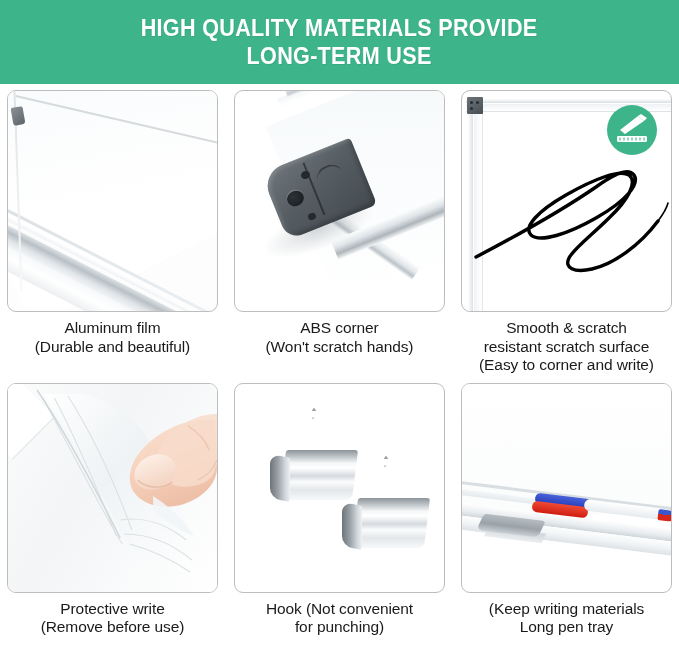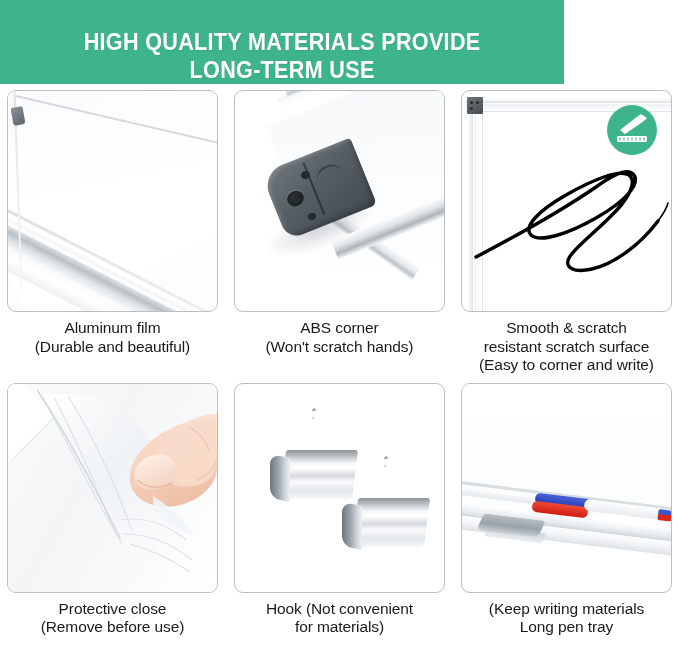--- a/index.html
+++ b/index.html
@@ -10,25 +10,25 @@
   body {
     width: 679px;
     height: 665px;
     font-family: "Liberation Sans", sans-serif;
     overflow: hidden;
     position: relative;
   }
 
   
   .header {
-    width: 564px;
+    width: 679px;
     height: 84px;
     background: #3eb48b;
     display: flex;
-    align-items: flex-end;
+    align-items: center;
     justify-content: center;
     box-sizing: border-box;
   }
   .header-text {
     color: #ffffff;
     font-family: "Liberation Sans Narrow", "Liberation Sans", sans-serif;
     font-weight: bold;
     font-size: 23px;
     letter-spacing: 0.3px;
     line-height: 28px;
@@ -565,21 +565,21 @@
 
         <g stroke="#e9c2ab" stroke-width="1.2" fill="none" opacity="0.9">
           <path d="M186 42 C 196 48, 204 56, 208 66"></path>
           <path d="M196 96 C 206 92, 213 84, 216 76"></path>
         </g>
 
         <path d="M150 112 C 166 122, 182 136, 192 152 C 180 148, 164 138, 150 126 Z" fill="#f2f5f7" opacity="0.9"></path>
       </svg>
     </div>
     <div class="caption">
-      <div>Protective close</div>
+      <div>Protective write</div>
       <div>(Remove before use)</div>
     </div>
   </div>
 
   <div class="cell row2">
     <div class="panel p5">
       <div class="hook" style="left:44px; top:24px;">
         <div class="wire"></div>
         <div class="wire-in"></div>
         <div class="body"></div>
@@ -587,21 +587,21 @@
       </div>
       <div class="hook" style="left:116px; top:72px;">
         <div class="wire"></div>
         <div class="wire-in"></div>
         <div class="body"></div>
         <div class="lip"></div>
       </div>
     </div>
     <div class="caption">
       <div>Hook (Not convenient</div>
-      <div>for materials)</div>
+      <div>for punching)</div>
     </div>
   </div>
 
   <div class="cell row2">
     <div class="panel p6">
       <div class="wb-surface"></div>
       <div class="rail1"></div>
       <div class="rail2"></div>
       <div class="tray-back"></div>
       <div class="marker-blue"></div>

